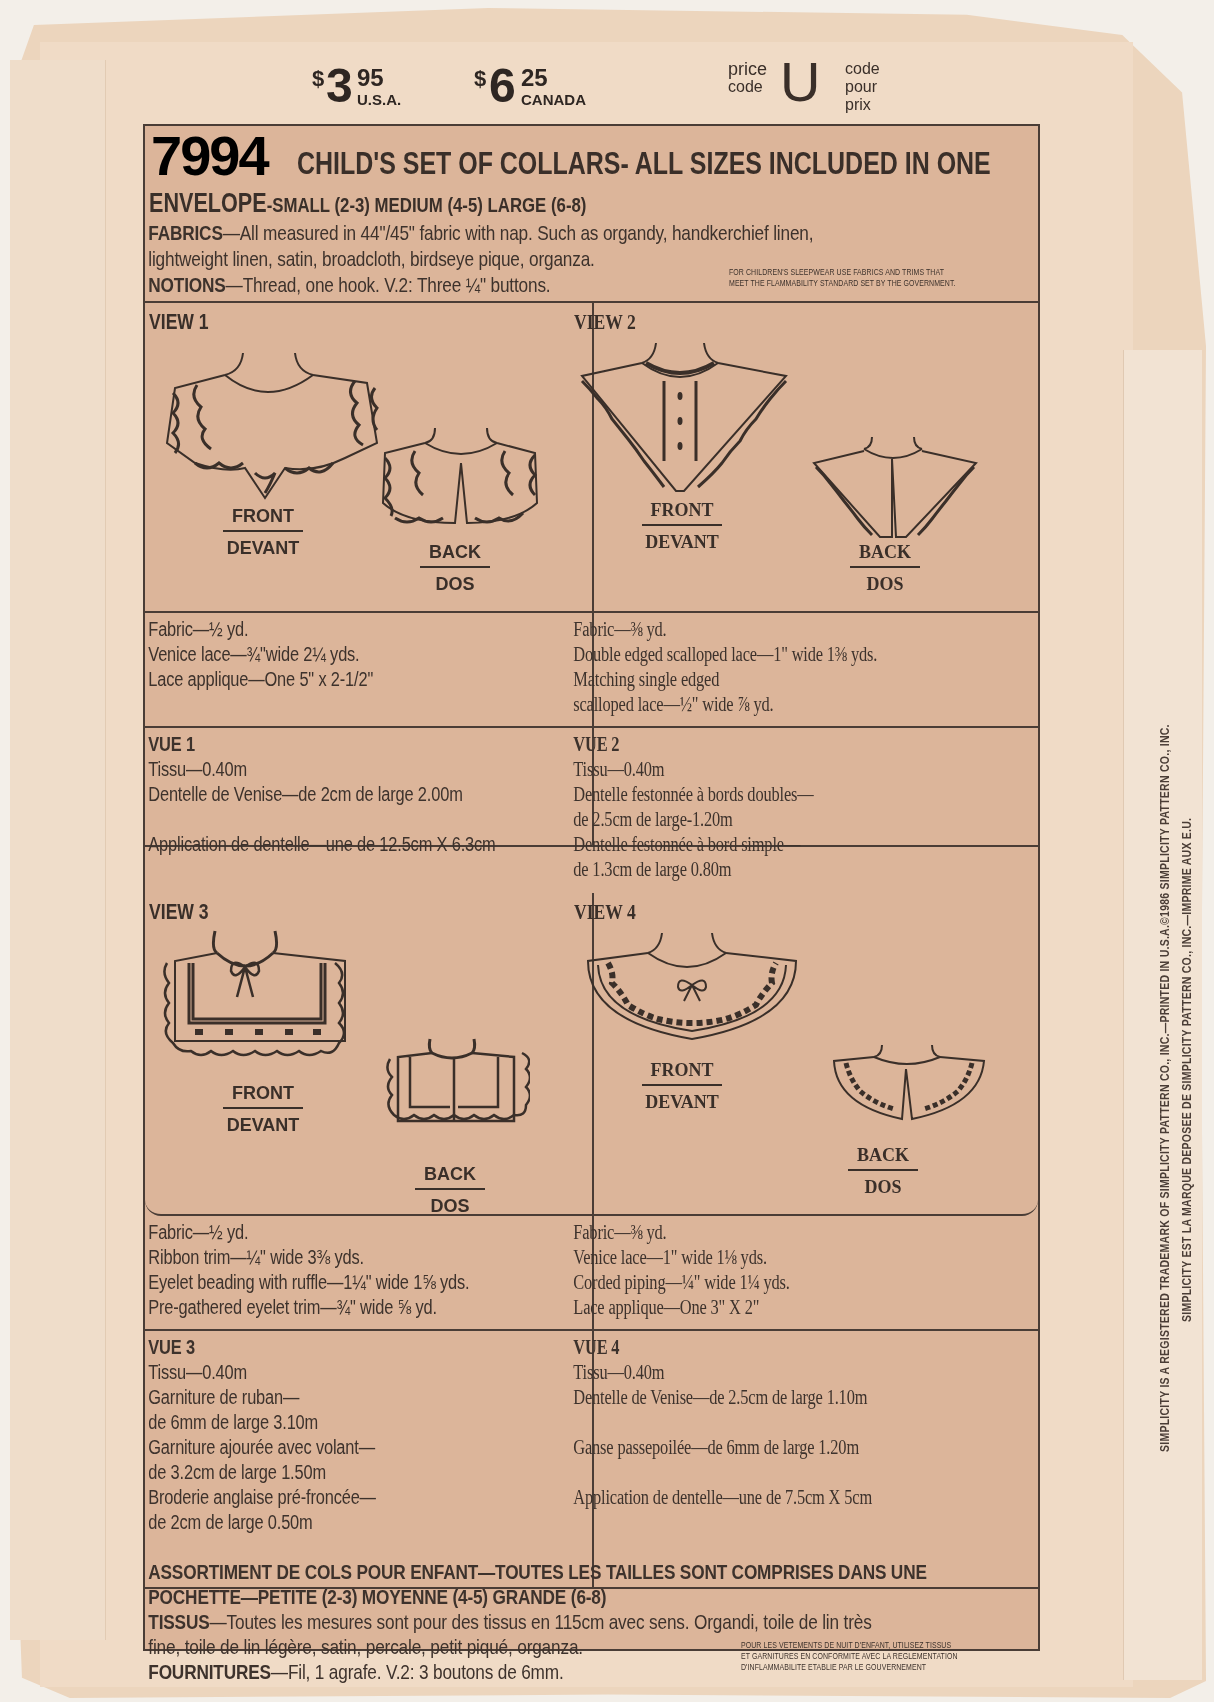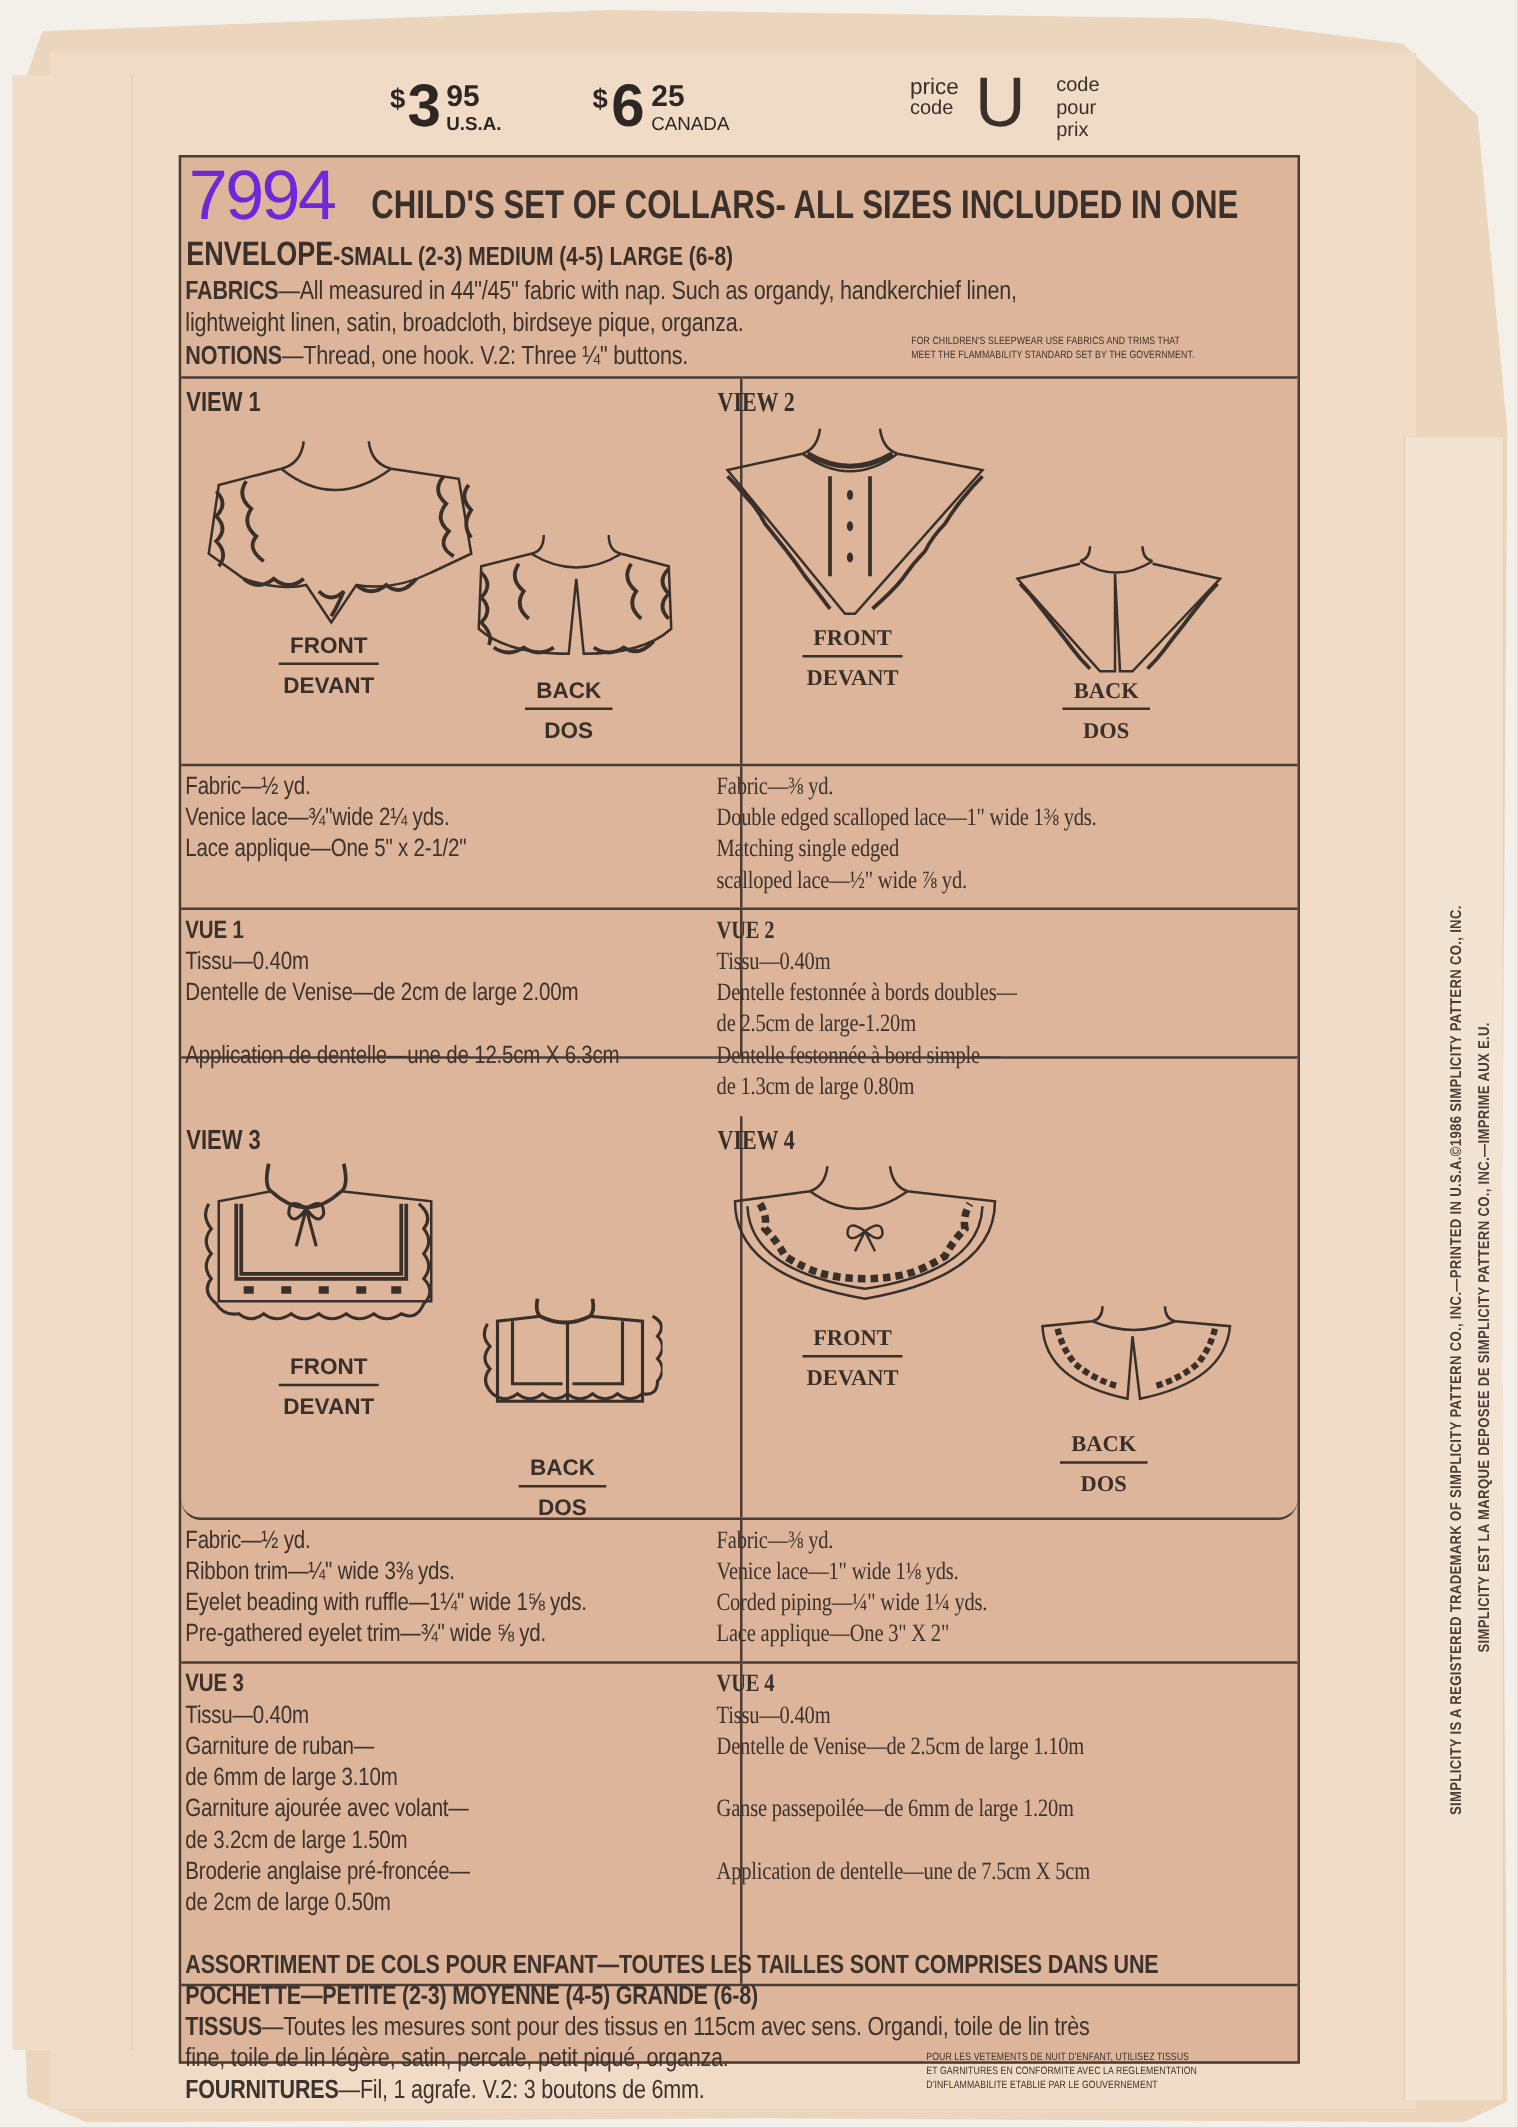--- a/index.html
+++ b/index.html
@@ -35,35 +35,35 @@
 <div style="position:absolute;left:312px;top:62px;width:110px;height:55px;">
   <span class="dollar" style="left:0;top:4px;font-size:22px;">$</span>
   <span class="dollar" style="left:14px;top:0;font-size:48px;line-height:48px;">3</span>
   <span class="dollar" style="left:45px;top:4px;font-size:24px;line-height:24px;">95</span>
   <span class="dollar" style="left:45px;top:30px;font-size:15px;line-height:15px;">U.S.A.</span>
 </div>
 <div style="position:absolute;left:474px;top:62px;width:140px;height:55px;">
   <span class="dollar" style="left:0;top:4px;font-size:22px;">$</span>
   <span class="dollar" style="left:15px;top:0;font-size:48px;line-height:48px;">6</span>
   <span class="dollar" style="left:47px;top:4px;font-size:24px;line-height:24px;">25</span>
-  <span class="dollar" style="left:47px;top:30px;font-size:15px;line-height:15px;font-weight:normal;">CANADA</span>
+  <span class="dollar" style="left:47px;top:30px;font-size:15px;line-height:15px;font-weight:bold;">CANADA</span>
 </div>
 <div style="position:absolute;left:728px;top:58px;width:170px;height:62px;font-family:'Liberation Sans',sans-serif;color:#3a2f29;">
   <span style="position:absolute;left:0;top:2px;font-size:18px;line-height:18px;">price</span>
   <span style="position:absolute;left:0;top:20px;font-size:16px;line-height:18px;">code</span>
   <span style="position:absolute;left:52px;top:-6px;font-size:56px;line-height:60px;">U</span>
   <span style="position:absolute;left:117px;top:2px;font-size:16px;line-height:18px;">code</span>
   <span style="position:absolute;left:117px;top:20px;font-size:16px;line-height:18px;text-align:center;">pour</span>
   <span style="position:absolute;left:117px;top:38px;font-size:16px;line-height:18px;">prix</span>
 </div>
 
 <div class="box">
 
   <div class="row" style="top:0;height:177px;">
-    <div style="position:absolute;left:6px;top:2px;font-family:'Liberation Sans',sans-serif;font-weight:normal;font-size:56px;line-height:56px;letter-spacing:-2px;color:#6d28d9;">7994</div>
+    <div style="position:absolute;left:6px;top:2px;font-family:'Liberation Sans',sans-serif;font-weight:bold;font-size:56px;line-height:56px;letter-spacing:-2px;color:#000000;">7994</div>
     <div style="position:absolute;left:152px;top:20px;font-weight:bold;font-size:32px;line-height:34px;transform:scaleX(0.78);transform-origin:left top;white-space:nowrap;">CHILD'S SET OF COLLARS- ALL SIZES INCLUDED IN ONE</div>
     <div style="position:absolute;left:4px;top:62px;font-weight:bold;transform:scaleX(0.8);transform-origin:left top;white-space:nowrap;">
       <span style="font-size:27px;">ENVELOPE</span><span style="font-size:21px;">-SMALL (2-3) MEDIUM (4-5) LARGE (6-8)</span>
     </div>
     <div class="txt" style="position:absolute;left:0;top:92px;font-size:21px;">
       <span class="b">FABRICS</span><span>—All measured in 44"/45" fabric with nap. Such as organdy, handkerchief linen,</span>
     </div>
     <div class="txt" style="position:absolute;left:0;top:118px;font-size:21px;">lightweight linen, satin, broadcloth, birdseye pique, organza.</div>
     <div class="txt" style="position:absolute;left:0;top:144px;font-size:21px;">
       <span class="b">NOTIONS</span><span>—Thread, one hook. V.2: Three ¼" buttons.</span>

